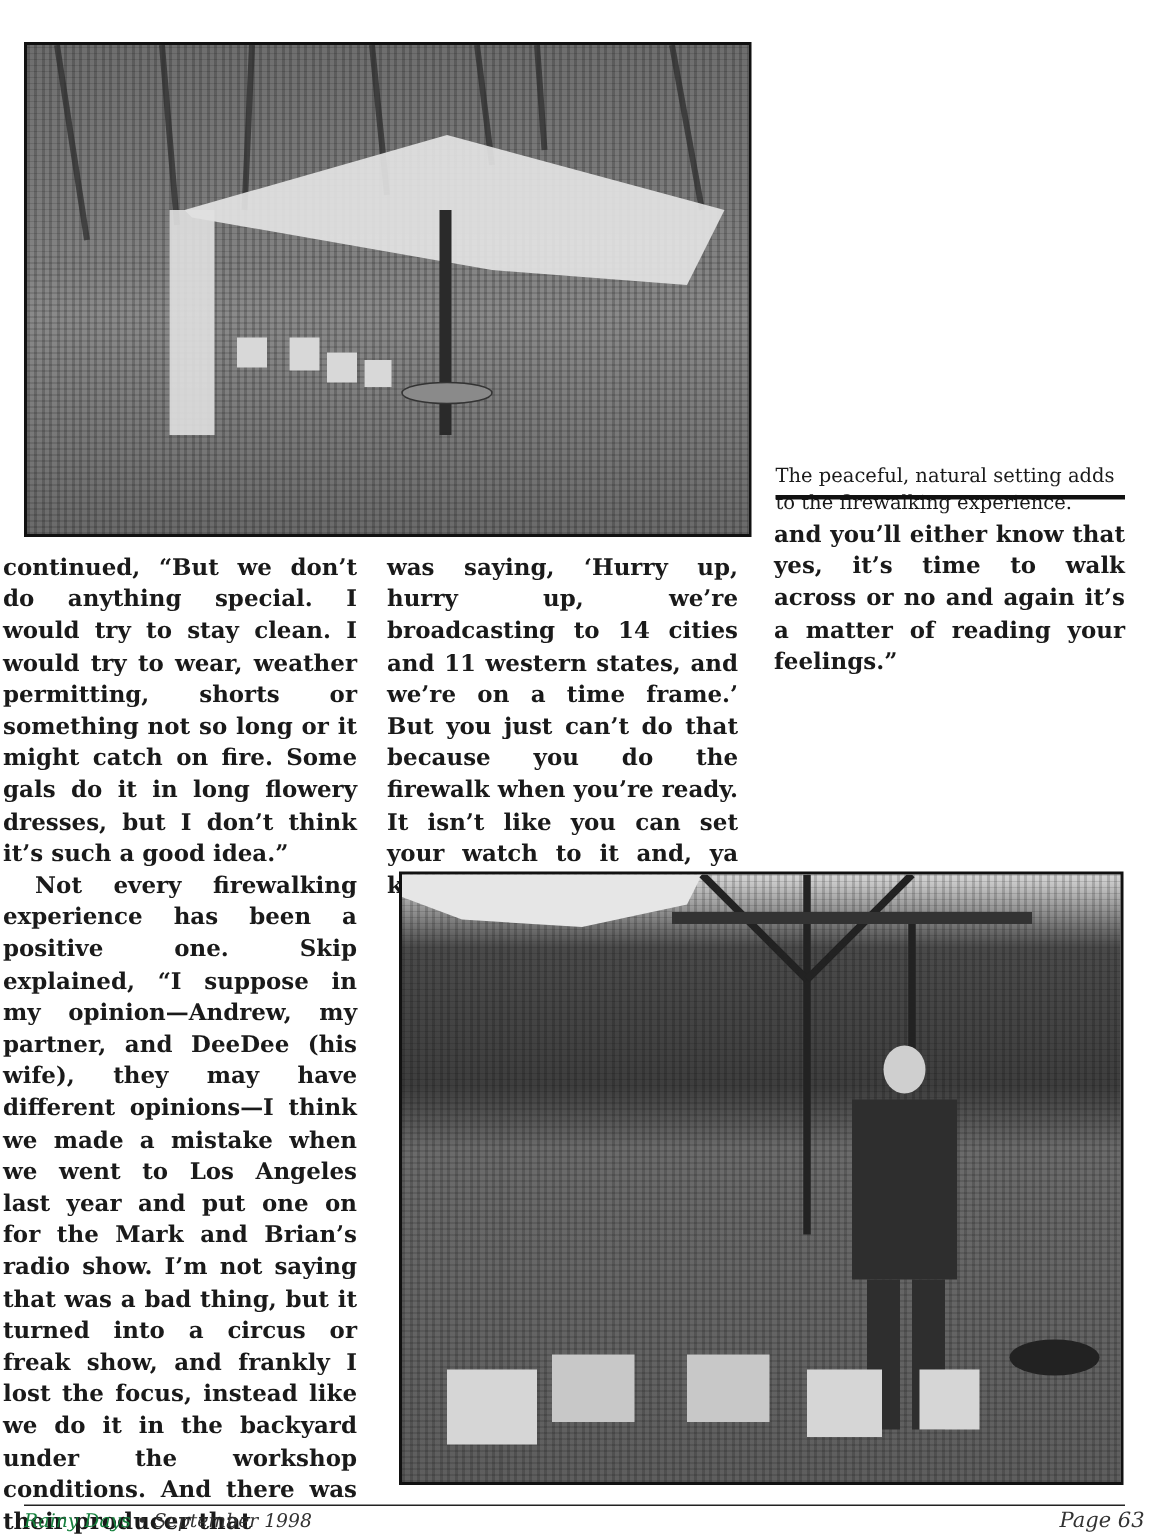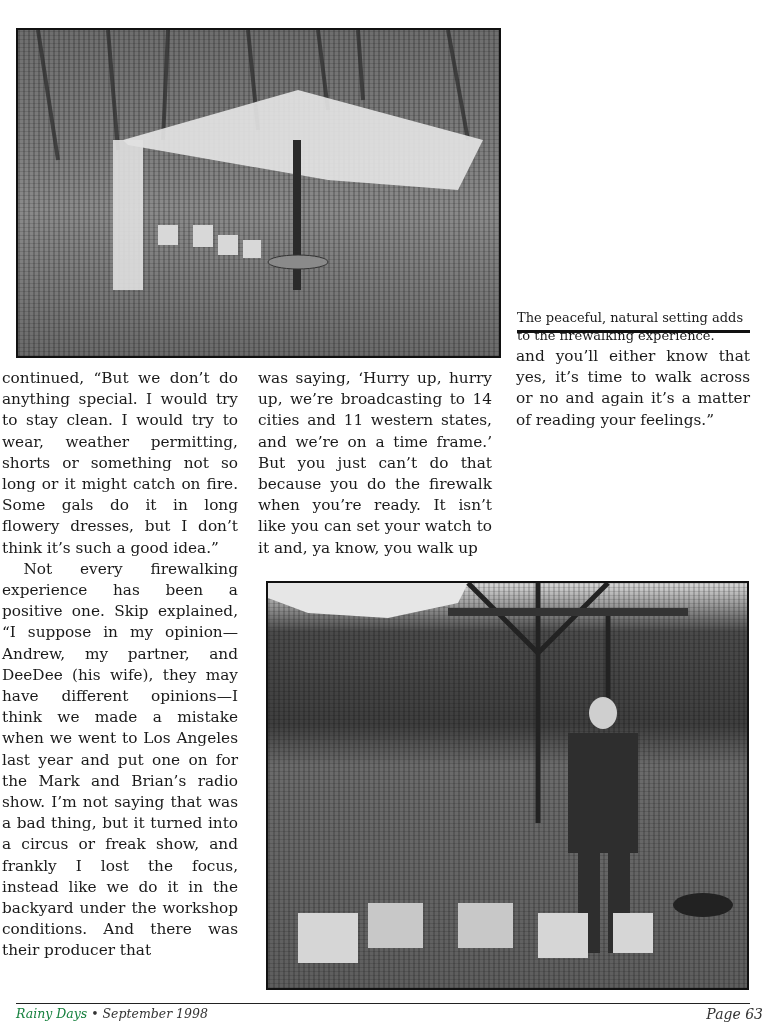--- a/index.html
+++ b/index.html
@@ -10,21 +10,21 @@
     background:
       repeating-linear-gradient(90deg, rgba(0,0,0,0.18) 0 2px, transparent 2px 5px),
       repeating-linear-gradient(0deg, rgba(0,0,0,0.12) 0 1px, transparent 1px 4px),
       linear-gradient(180deg, #6e6e6e 0%, #7d7d7d 35%, #8a8a8a 55%, #6a6a6a 100%); }
   #photo-bottom { left: 266px; top: 581px; width: 483px; height: 409px;
     background:
       repeating-linear-gradient(90deg, rgba(0,0,0,0.16) 0 2px, transparent 2px 5px),
       repeating-linear-gradient(0deg, rgba(0,0,0,0.12) 0 1px, transparent 1px 4px),
       linear-gradient(180deg, #d8d8d8 0%, #4a4a4a 12%, #3e3e3e 35%, #6b6b6b 45%, #5e5e5e 100%); }
   .col { position: absolute; font-size: 15.3px; line-height: 21.2px; text-align: justify; }
-  .col p { margin: 0; }
+  .col p { margin: 0; font-weight: bold; }
   .col p.indent { text-indent: 1.4em; }
   #col1 { left: 2px; top: 368px; width: 236px; }
   #col2 { left: 258px; top: 368px; width: 234px; }
   #col3 { left: 516px; top: 346px; width: 234px; }
   #caption { position: absolute; left: 517px; top: 277px; width: 236px; font-size: 13px; line-height: 18px; margin-top: 32px; }
   #caption-rule { position: absolute; left: 517px; top: 330px; width: 233px; height: 3px; background: #111; }
   #footer-rule { position: absolute; left: 16px; top: 1003px; width: 734px; height: 1px; background: #222; }
   #footer-left { position: absolute; left: 16px; top: 1006px; font-size: 12.5px; font-style: italic; color: #333; }
   #footer-left .pub { color: #15803d; }
   #footer-right { position: absolute; right: 6px; top: 1006px; font-size: 14px; font-style: italic; color: #333; }

